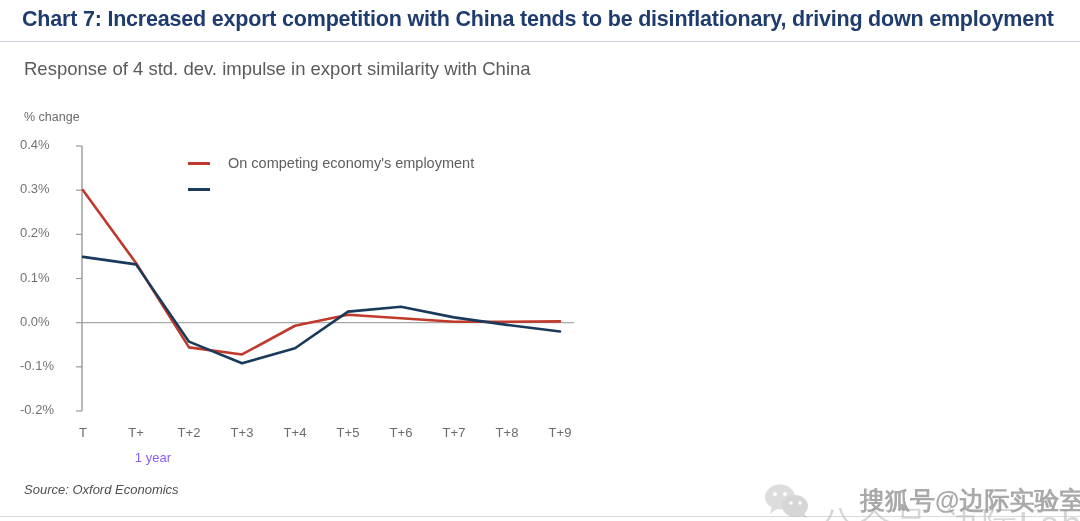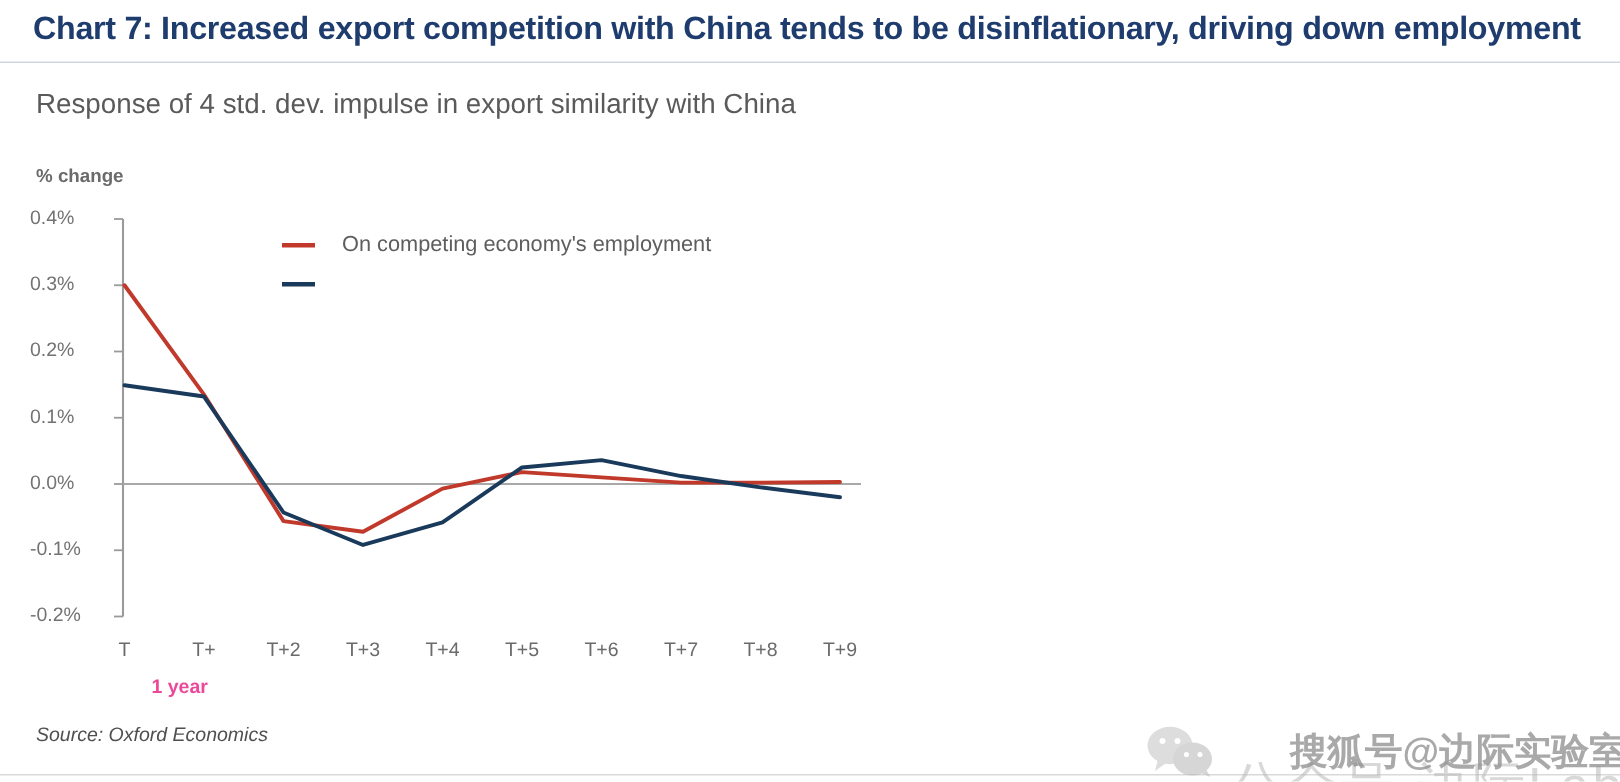--- a/index.html
+++ b/index.html
@@ -53,21 +53,20 @@
     font-size: 18.5px;
     color: #5a5a5a;
     line-height: 25px;
   }
   #axis-unit {
     position: absolute;
     left: 24px;
     top: 110px;
     font-size: 12.5px;
     color: #6b6b6b;
-    font-weight: bold;
   }
 
   
   #plot {
     position: absolute;
     left: 0px;
     top: 0px;
     width: 620px;
     height: 480px;
   }
@@ -81,23 +80,23 @@
   .xlabel {
     position: absolute;
     font-size: 13px;
     color: #6b6b6b;
     text-align: center;
     width: 60px;
   }
   #x-sublabel {
     position: absolute;
     font-size: 13px;
-    color: #ec4899;
-    font-weight: bold;
-    text-align: left;
+    color: #8b5cf6;
+    font-weight: normal;
+    text-align: right;
     width: 70px;
     left: 101px;
     top: 450px;
   }
 
   
   #legend {
     position: absolute;
     left: 188px;
     top: 150px;

